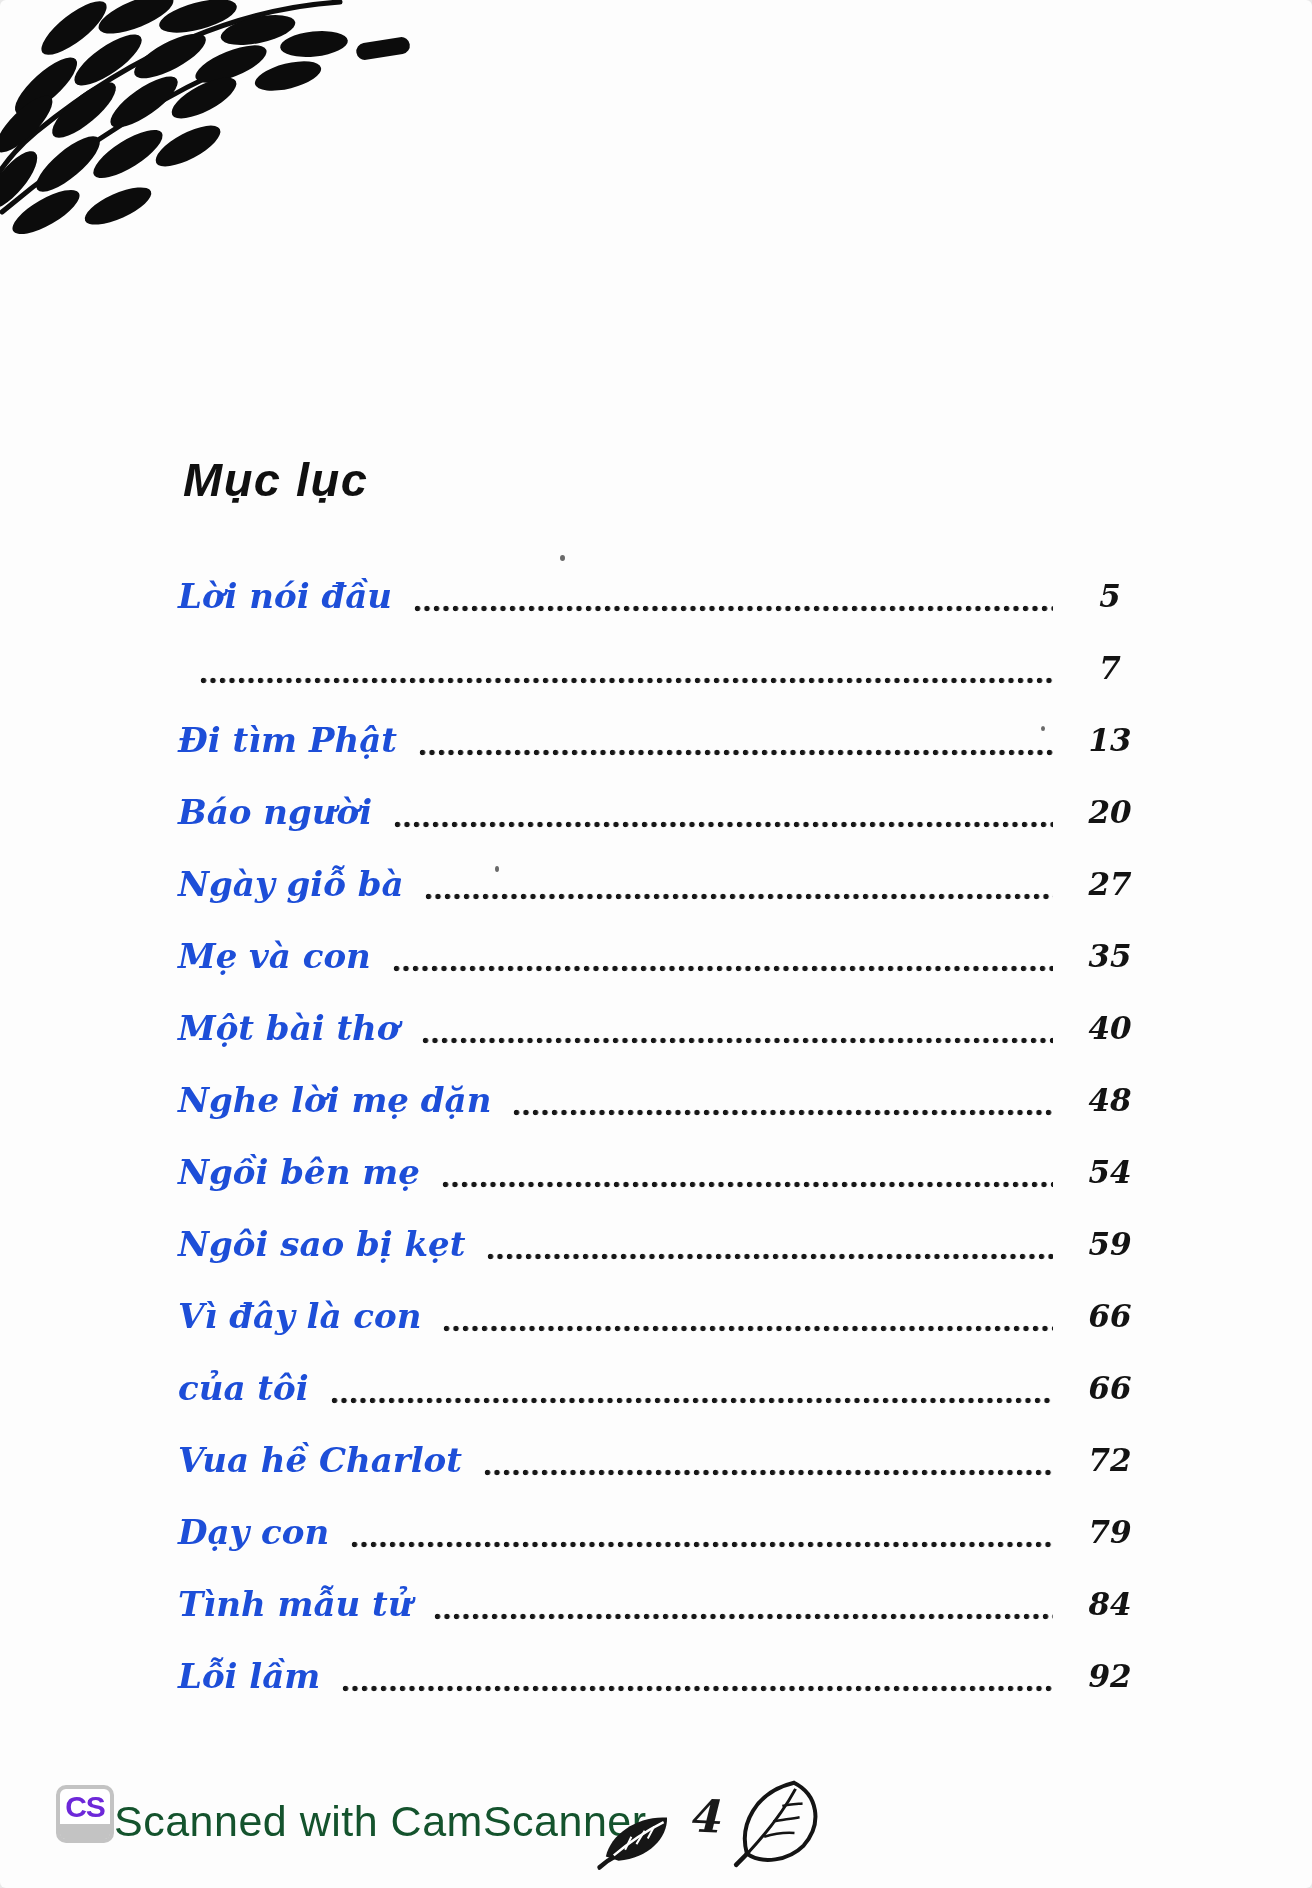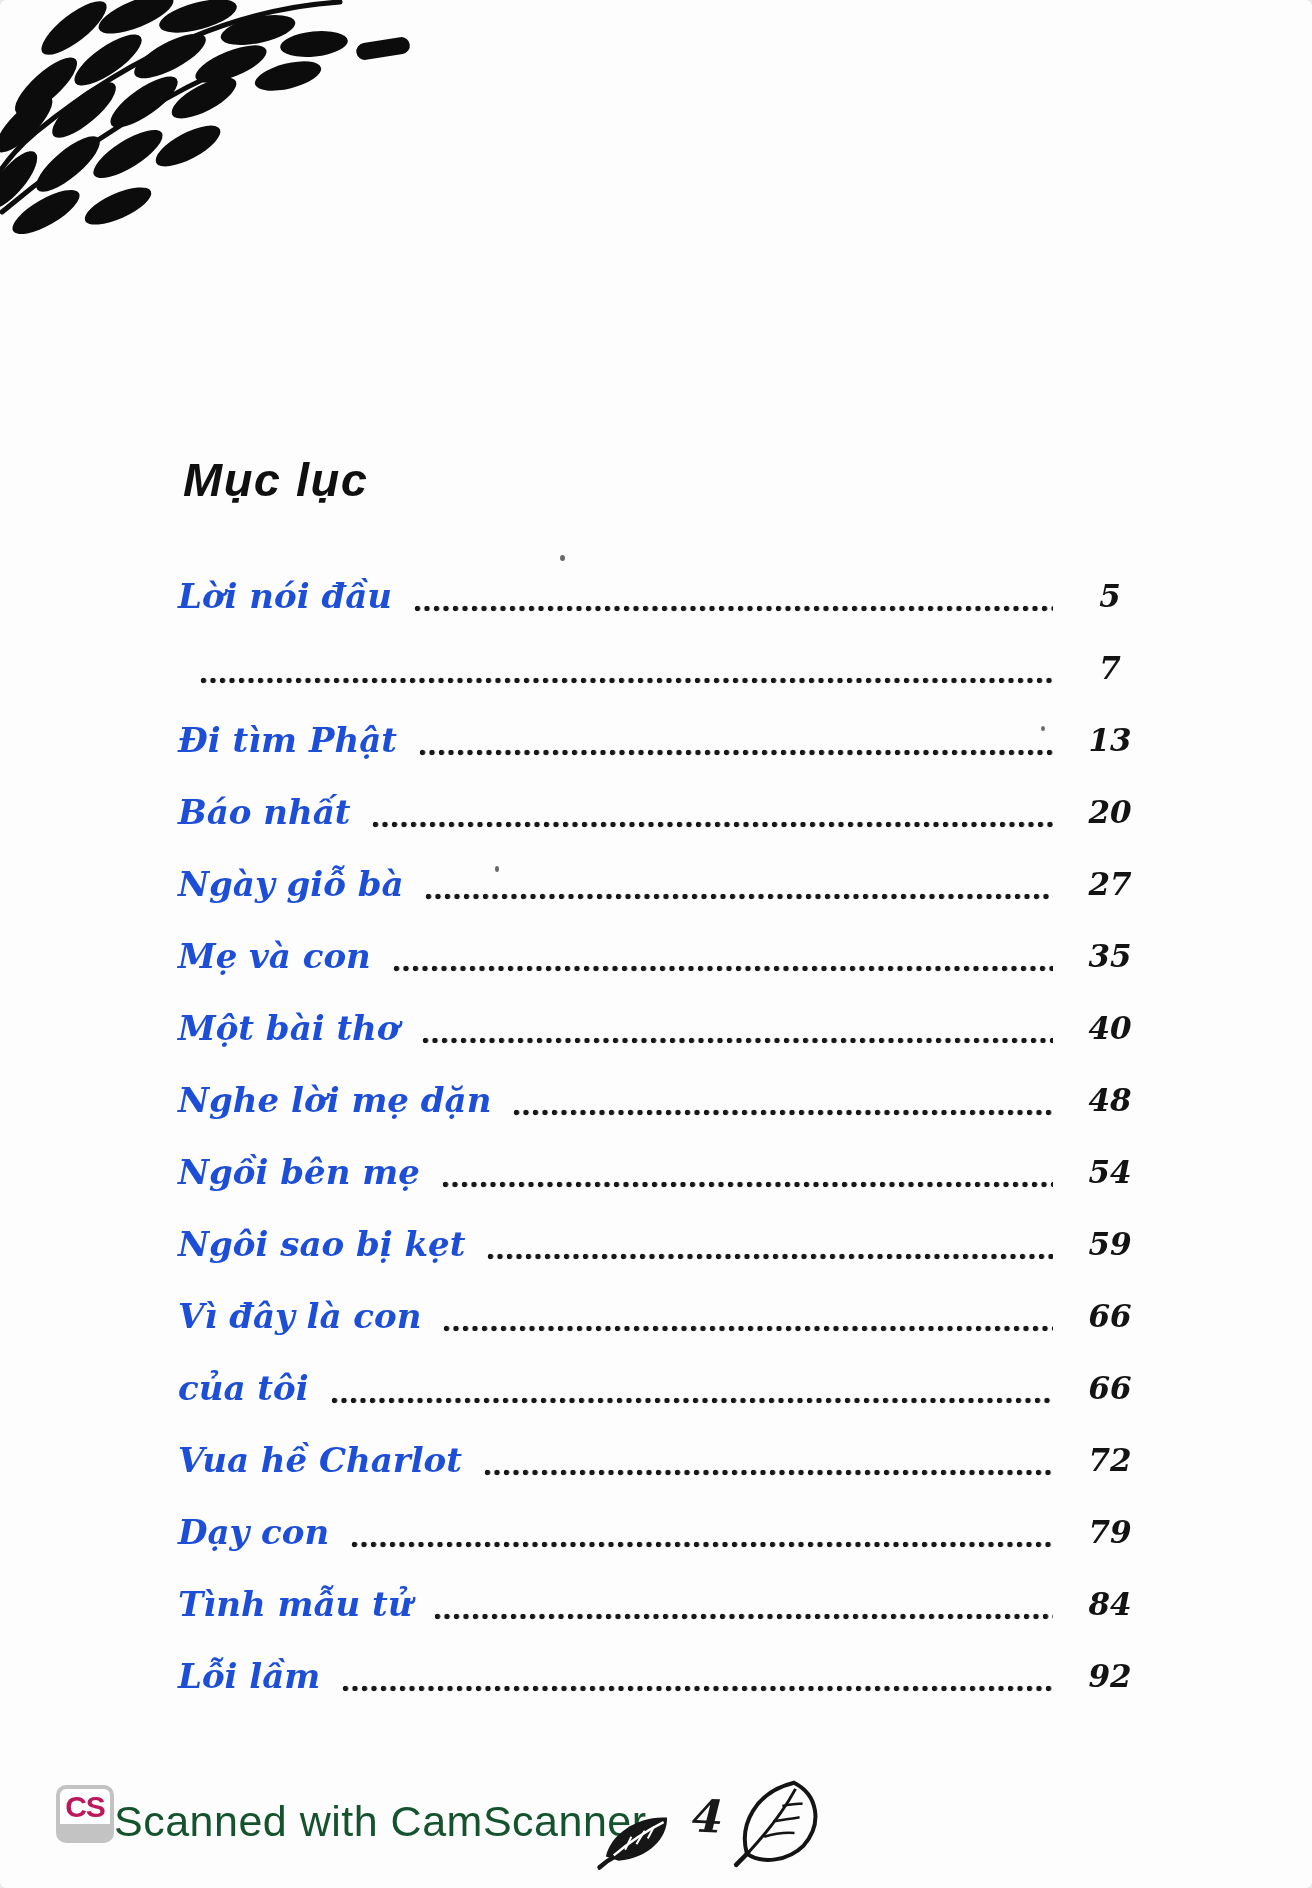--- a/index.html
+++ b/index.html
@@ -52,21 +52,21 @@
   #speck-2{left:495px;top:866px;width:4px;height:6px;}
   #speck-3{left:1041px;top:726px;width:4px;height:5px;}
   
   .cs-logo{
     position:absolute;left:56px;top:1785px;width:50px;height:50px;
     border:4px solid #c3c3c3;border-radius:10px;background:#fff;
   }
   .cs-logo-text{
     position:absolute;left:0;right:0;top:1px;text-align:center;
     font-family:"Liberation Sans", sans-serif;font-weight:bold;
-    font-size:30px;color:#be185d;letter-spacing:-1px;
+    font-size:30px;color:#6d28d9;letter-spacing:-1px;
   }
   .cs-logo-strip{
     position:absolute;left:0;right:0;bottom:0;height:15px;
     background:#c3c3c3;border-radius:0 0 5px 5px;
   }
   .watermark-text{
     position:absolute;left:114px;top:1797px;
     font-family:"Liberation Sans", sans-serif;
     font-size:43px;font-weight:400;color:#14532d;letter-spacing:0.5px;
     white-space:nowrap;
@@ -129,21 +129,21 @@
     <span class="toc-page">7</span>
   </div>
 
   <div class="toc-row">
     <span class="toc-title">Đi tìm Phật</span>
     <span class="toc-dots"></span>
     <span class="toc-page">13</span>
   </div>
 
   <div class="toc-row">
-    <span class="toc-title">Báo nhất</span>
+    <span class="toc-title">Báo người</span>
     <span class="toc-dots"></span>
     <span class="toc-page">20</span>
   </div>
 
   <div class="toc-row">
     <span class="toc-title">Ngày giỗ bà</span>
     <span class="toc-dots"></span>
     <span class="toc-page">27</span>
   </div>
 

